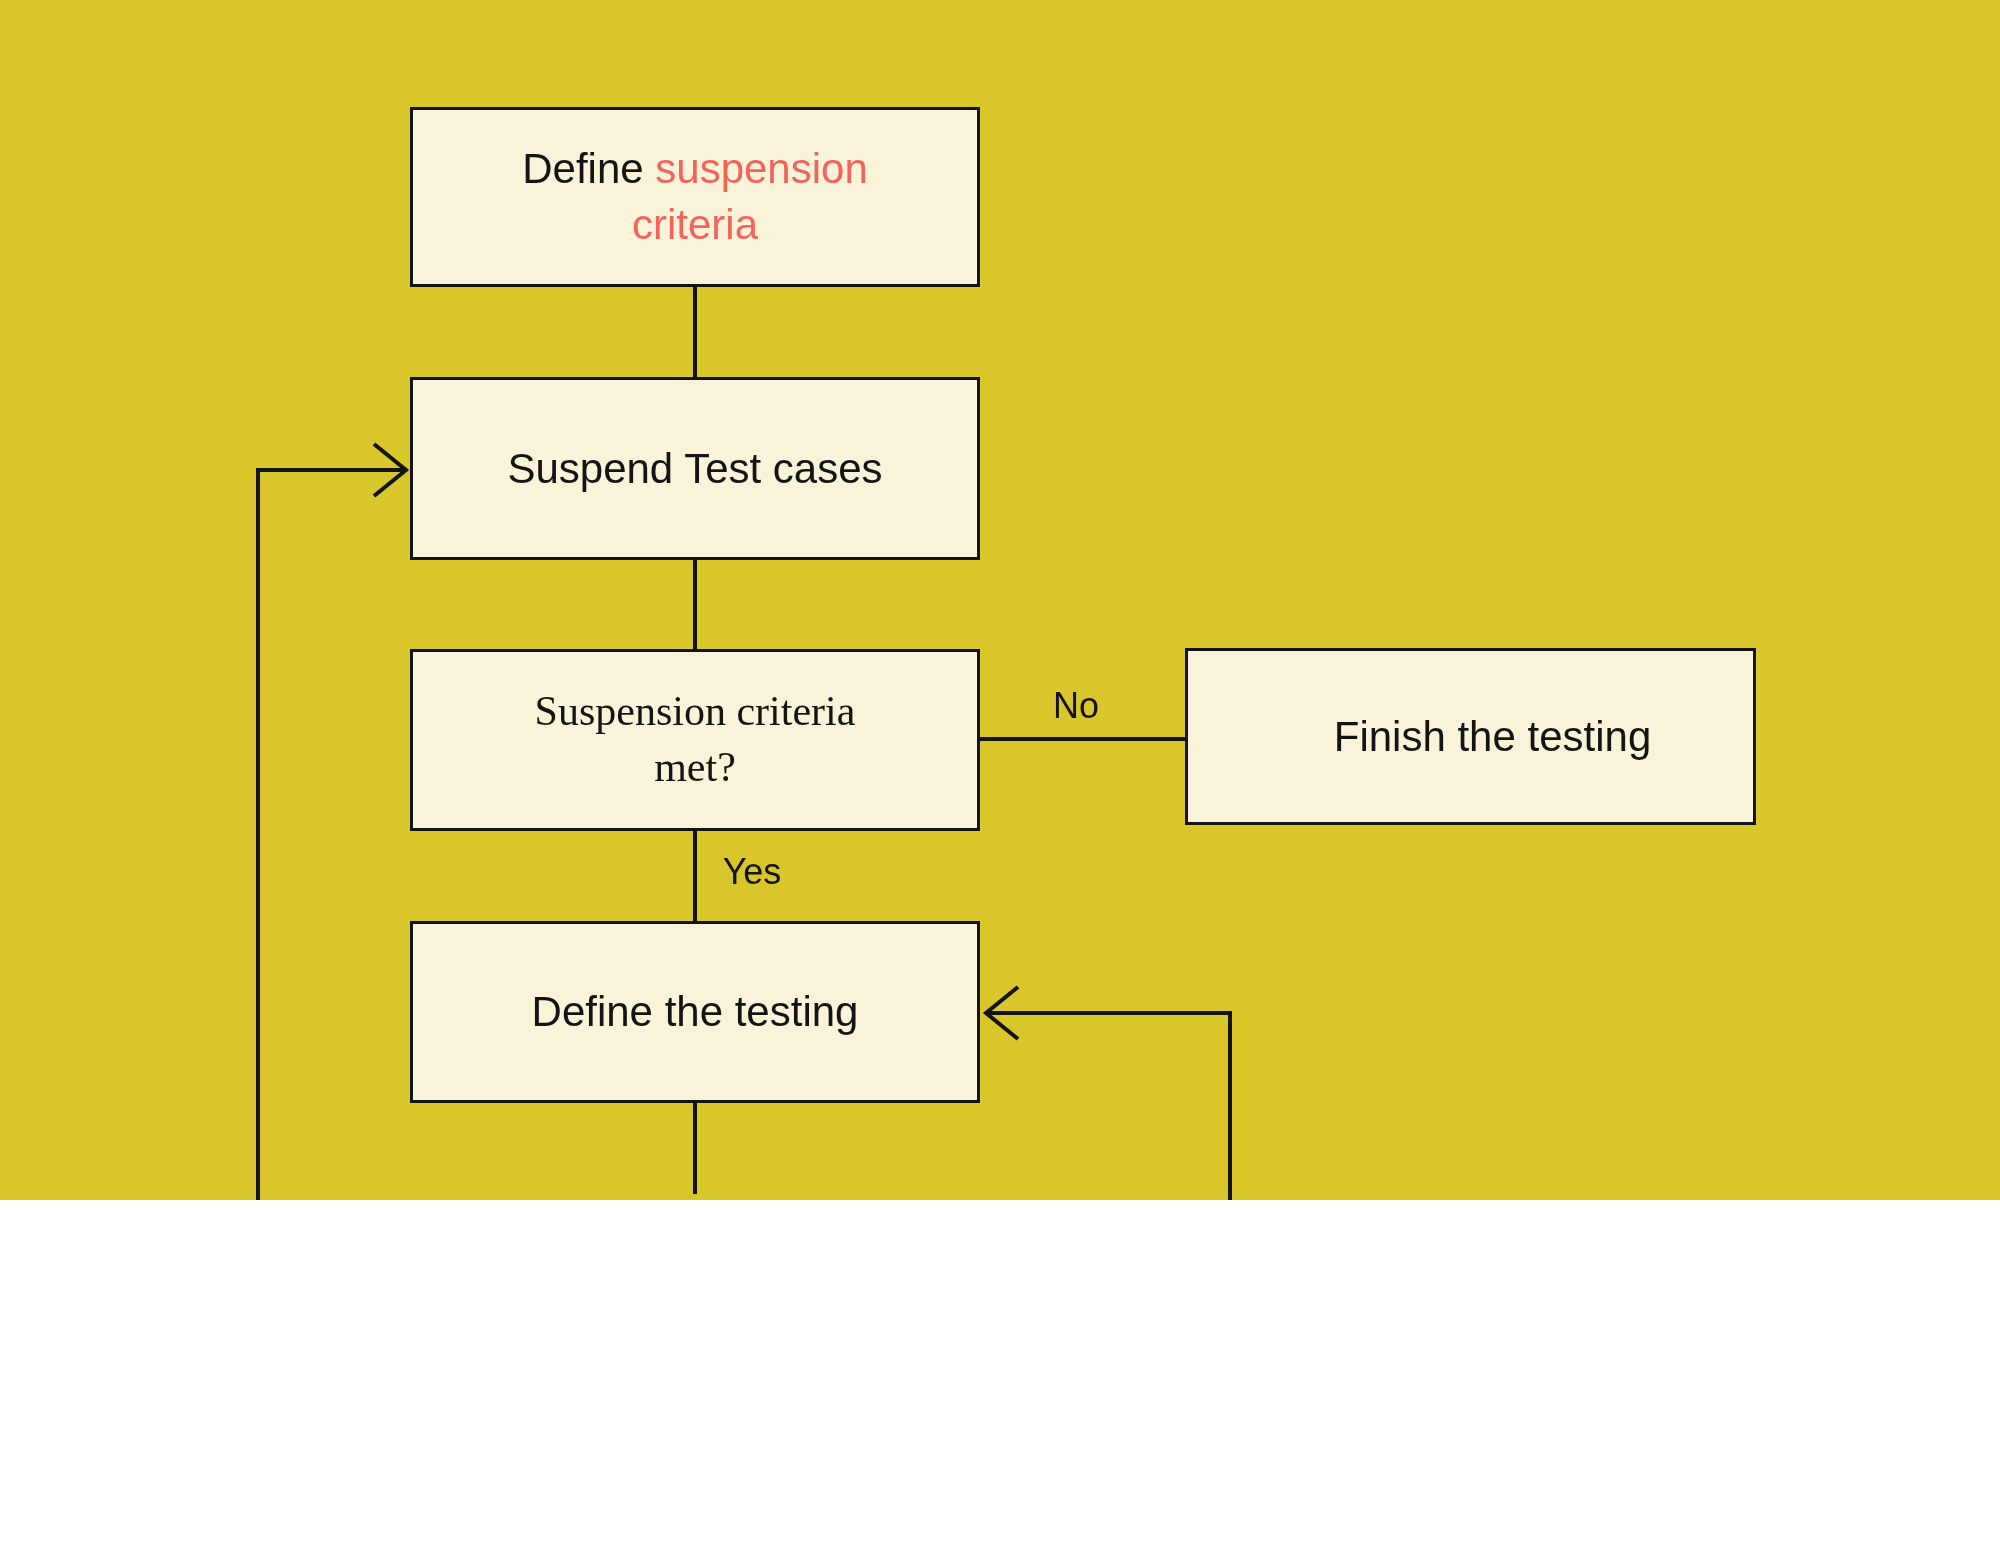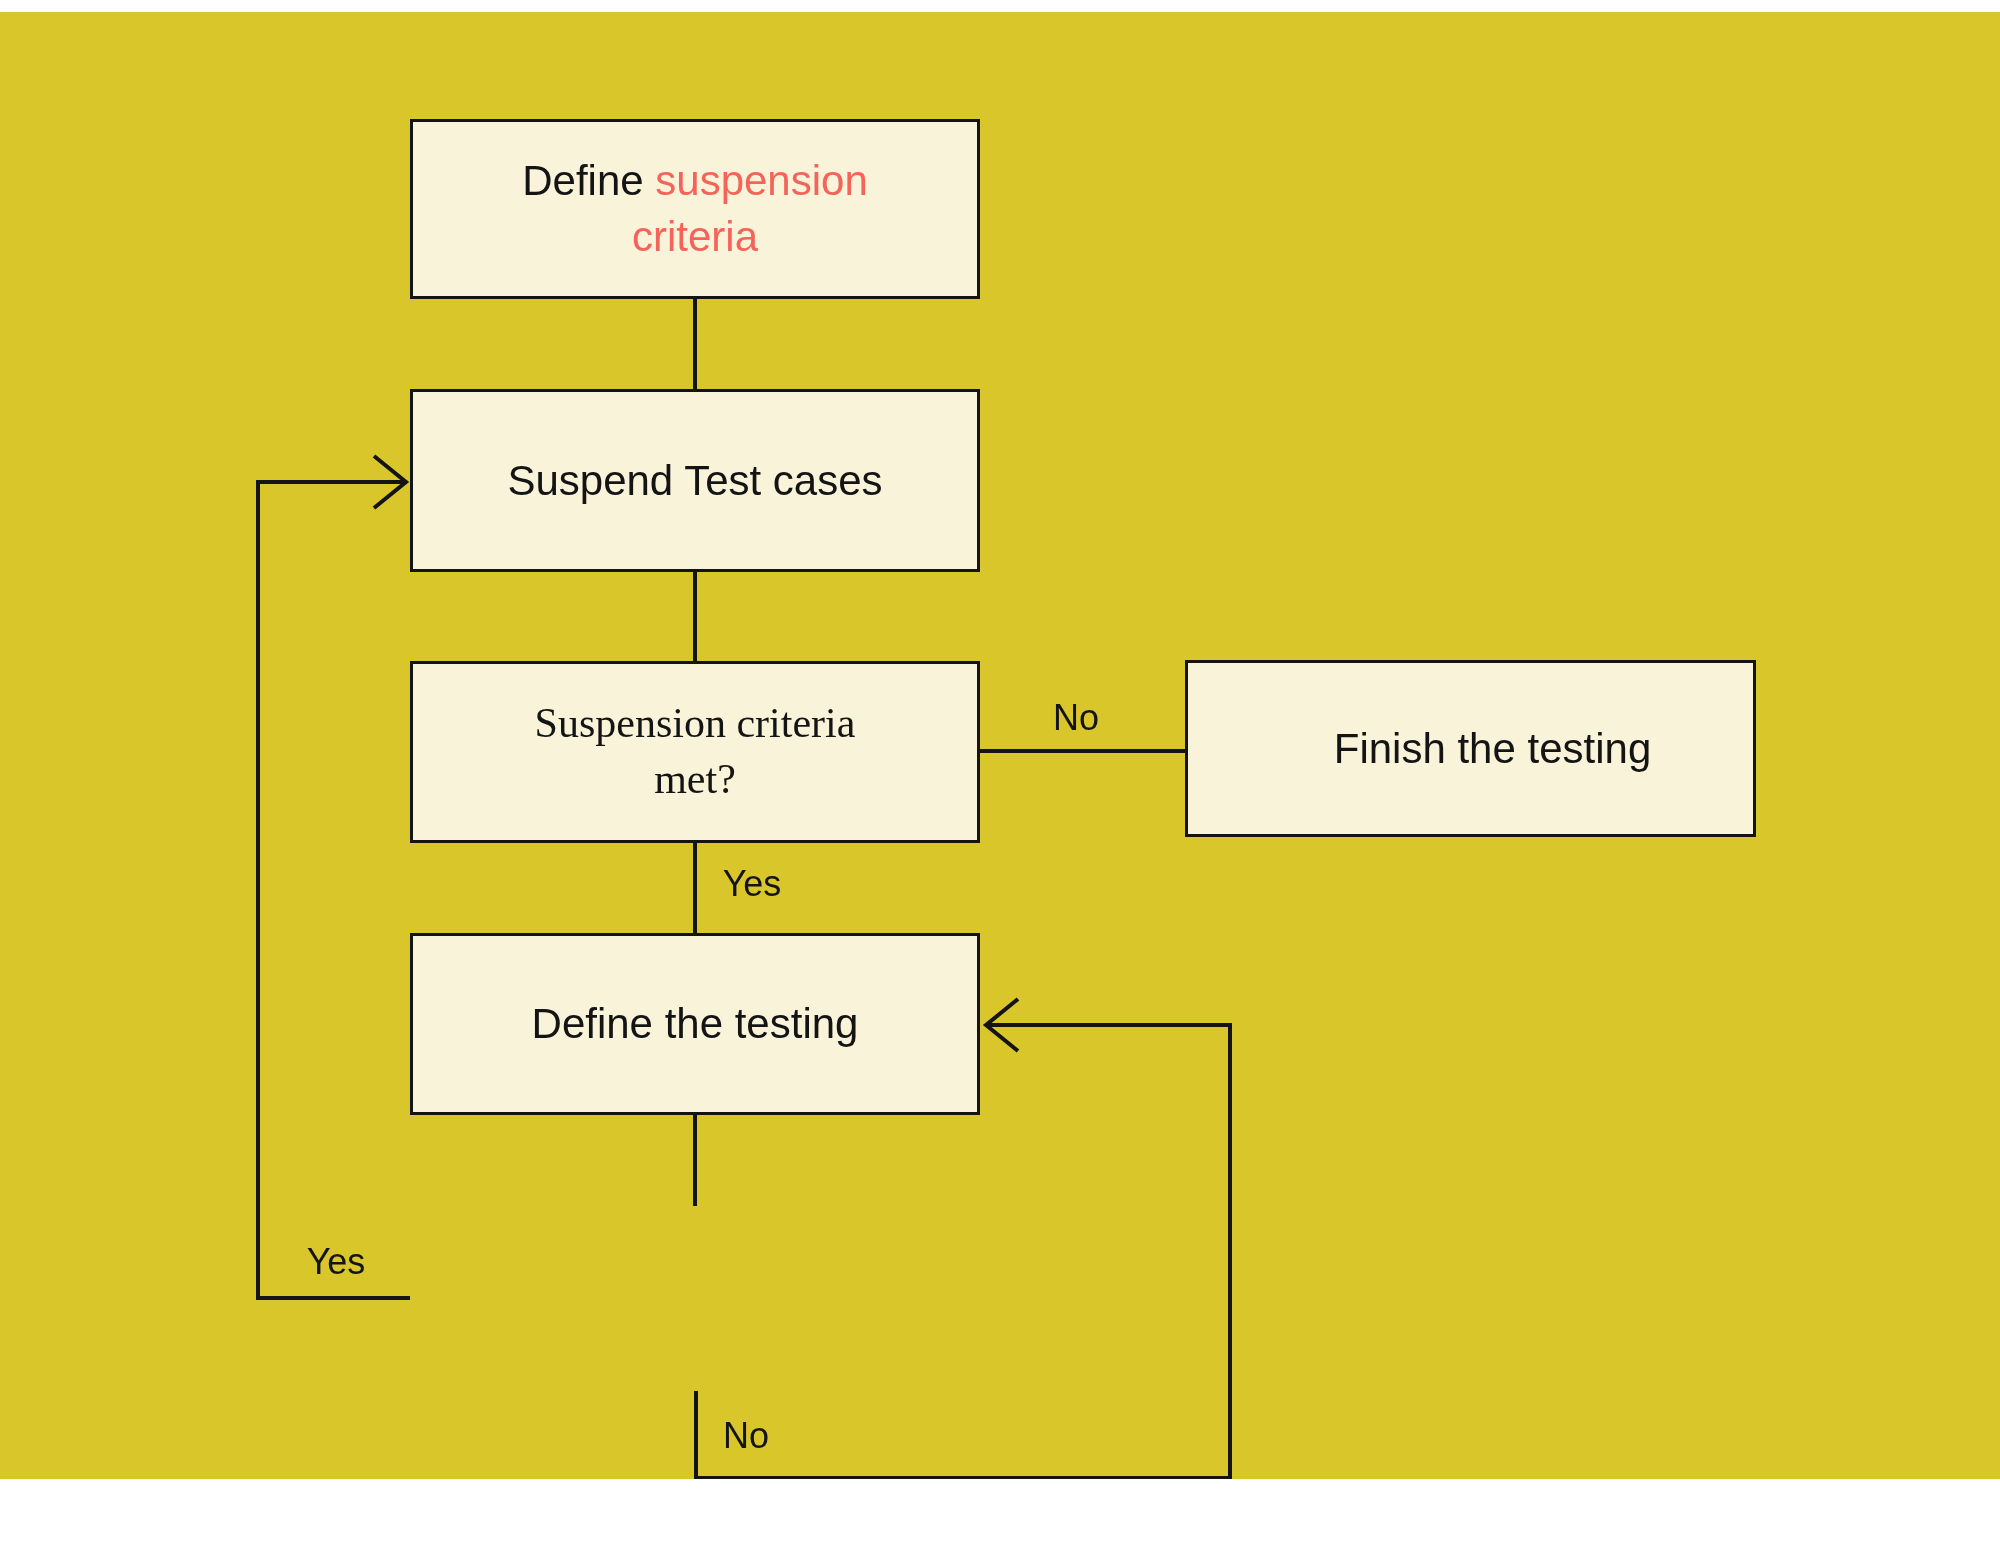--- a/index.html
+++ b/index.html
@@ -12,24 +12,23 @@
   }
   * { margin: 0; padding: 0; box-sizing: border-box; }
   html, body {
     width: 2000px;
     height: 1568px;
     font-family: "Liberation Sans", "DejaVu Sans", sans-serif;
   }
   .canvas {
     position: relative;
     width: 2000px;
-    height: 1467px;
+    height: 1200px;
     background: var(--background);
     overflow: hidden;
-    margin-top: 12px;
   }
   svg.edges {
     position: absolute;
     left: 0; top: 0;
     width: 2000px;
     height: 1568px;
     pointer-events: none;
   }
   svg.edges path, svg.edges polyline {
     fill: none;

